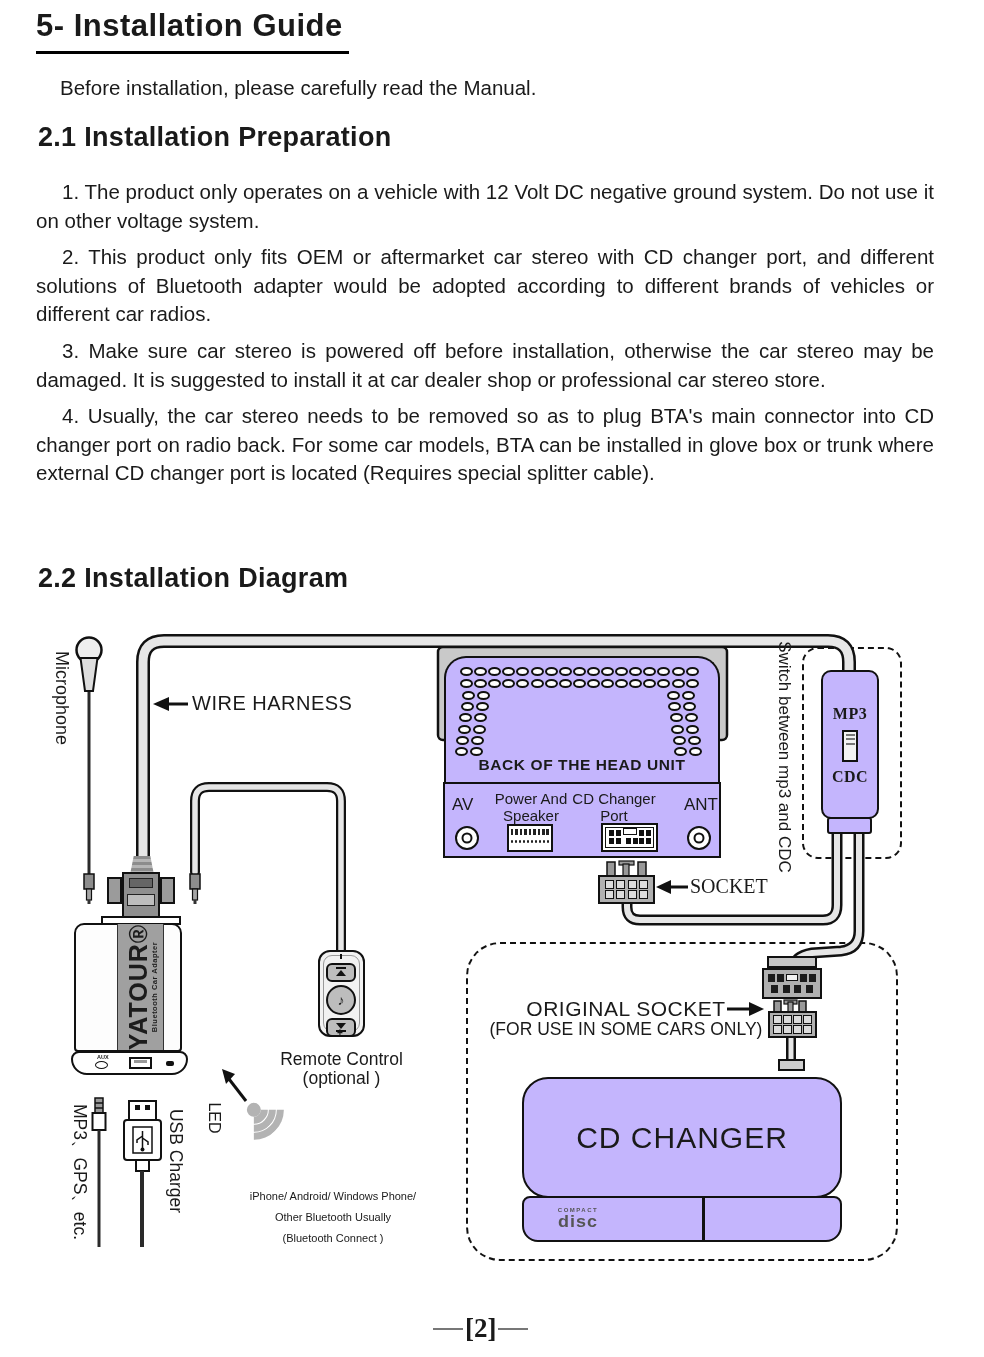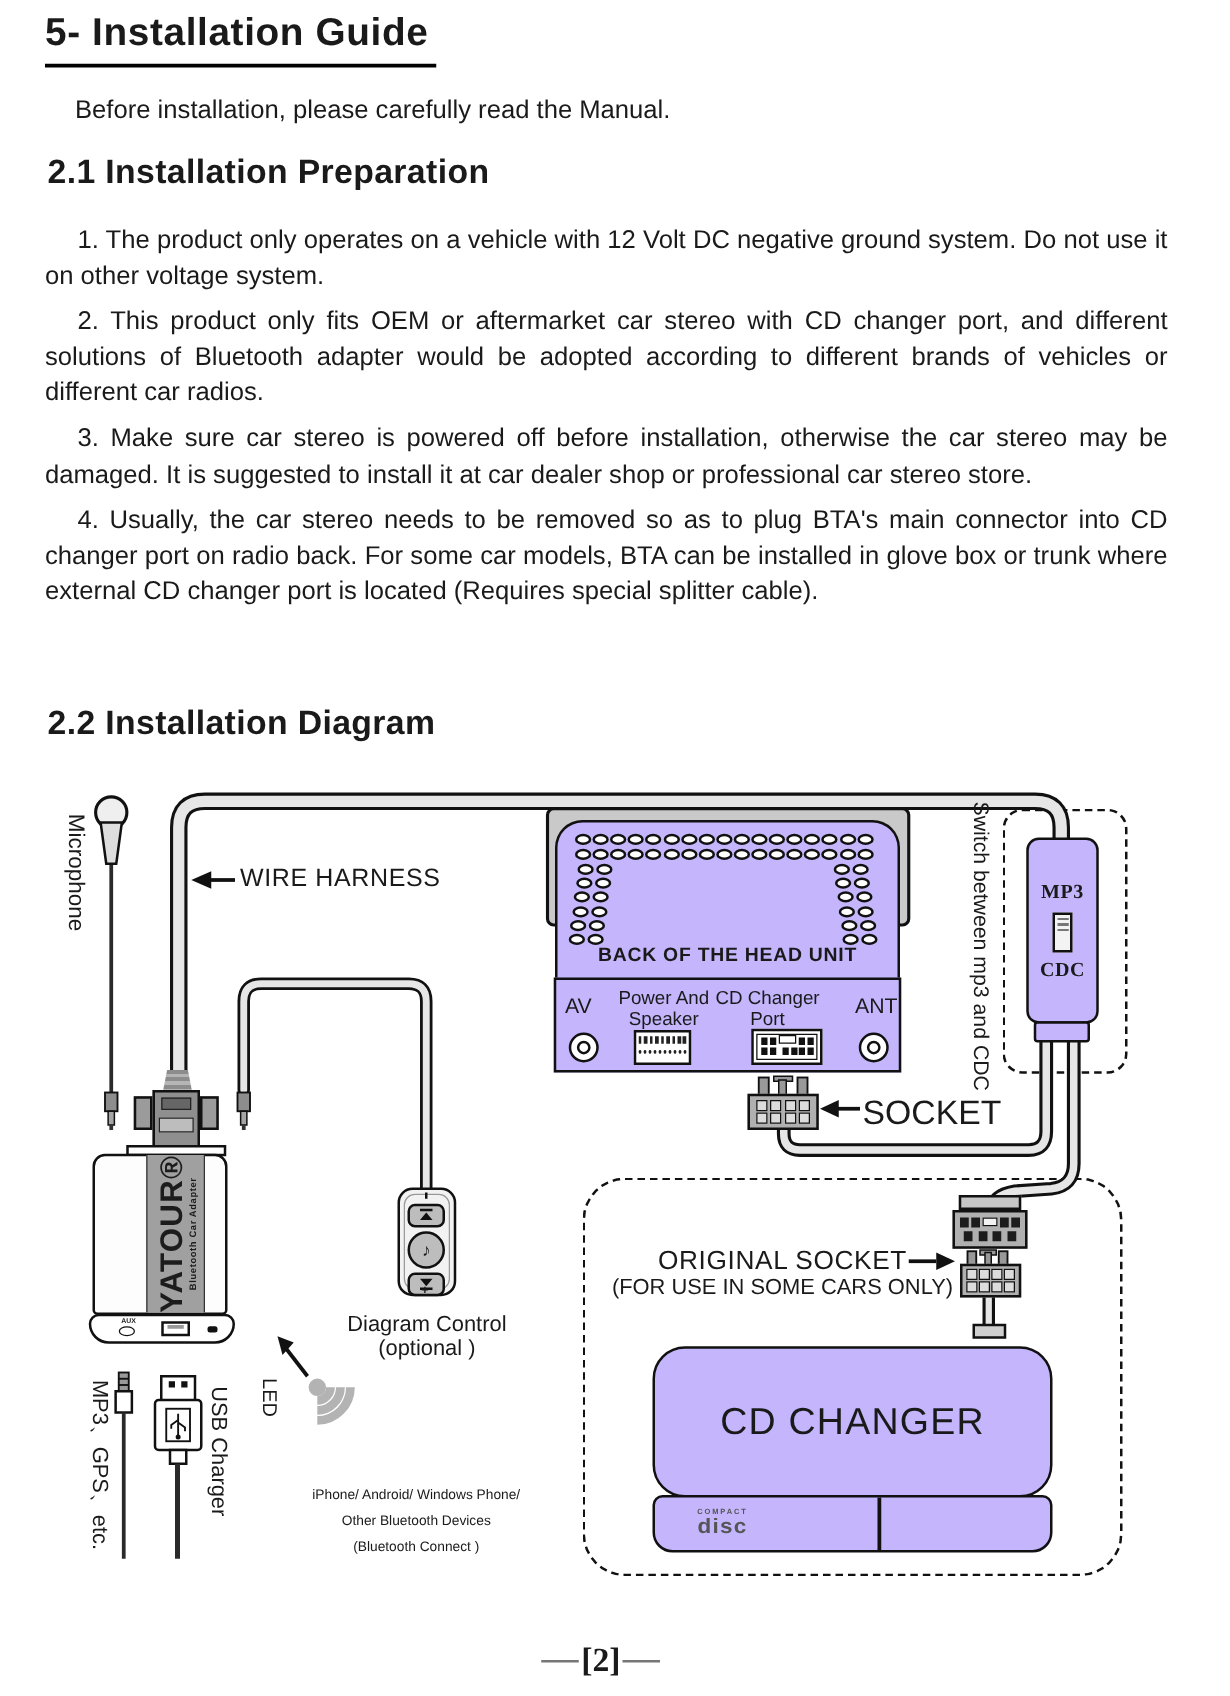--- a/index.html
+++ b/index.html
@@ -248,21 +248,21 @@
         <div class="cell"></div>
         <div class="cell"></div>
       </div>
       <div class="cellrow">
         <div class="cell"></div>
         <div class="cell"></div>
         <div class="cell"></div>
         <div class="cell"></div>
       </div>
     </div>
-  <div class="lbl" style="left:690px;top:875px;font-size:27px;">SOCKET</div>
+  <div class="lbl" style="left:690px;top:875px;font-size:20px;font-family:Liberation Serif, serif;">SOCKET</div>
 
   <div class="lbl" style="left:192px;top:692px;font-size:20px;letter-spacing:.5px;">WIRE HARNESS</div>
 
   <div class="vanchor" style="left:61px;top:698px;">
     <span class="vtext" style="font-size:18px;">Microphone</span>
   </div>
 
   <div class="panel" style="left:821px;top:670px;width:58px;height:149px;border-radius:10px;">
     <div class="abs" style="left:0;right:0;top:33px;text-align:center;font-size:16px;letter-spacing:.5px;"><span class="serifb">MP3</span></div>
     <div class="abs" style="left:19px;top:58px;width:16px;height:32px;border:2px solid #111;background:#f3f3f3;box-sizing:border-box;">
@@ -307,21 +307,21 @@
     <div class="btn" style="left:6px;top:33px;width:30px;height:30px;border-radius:50%;">
       <div style="position:absolute;left:50%;top:50%;transform:translate(-50%,-50%);font-size:14px;">♪</div>
     </div>
     <div class="btn" style="left:6px;top:66px;width:30px;height:19px;">
       <div class="tri-dn" style="margin-top:3px;"></div>
       <div class="hbar"></div>
     </div>
     <div class="abs" style="left:17px;bottom:-3px;font-size:10px;font-weight:bold;">+</div>
   </div>
   <div class="abs" style="left:271px;top:1050px;width:141px;text-align:center;font-size:17.5px;line-height:19px;">
-    <div>Diagram Control</div>
+    <div>Remote Control</div>
     <div>(optional )</div>
   </div>
 
   <div class="abs" style="left:767px;top:956px;width:50px;height:12px;background:#c6c6c6;border:2px solid #111;box-sizing:border-box;"></div>
   <div class="conn-body" style="left:762px;top:968px;width:60px;height:31px;" id="upper-conn-body">
       <div class="cellrow">
         <div class="slot"></div>
         <div class="slot"></div>
         <div class="slot-tab"></div>
         <div class="slot"></div>
@@ -376,21 +376,21 @@
 
   <div class="abs" style="left:238px;top:1094px;width:60px;height:60px;transform:rotate(135deg);">
     <div style="position:absolute;left:23px;top:43px;width:14px;height:14px;background:#b3b3b3;border-radius:50%;"></div>
     <div class="wave" style="left:16px;top:36px;width:28px;height:28px;"></div>
     <div class="wave" style="left:8px;top:28px;width:44px;height:44px;"></div>
     <div class="wave" style="left:0;top:20px;width:60px;height:60px;"></div>
   </div>
 
   <div class="abs" style="left:207px;top:1186px;width:252px;text-align:center;font-size:11px;line-height:21px;">
     <div>iPhone/ Android/ Windows Phone/</div>
-    <div>Other Bluetooth Devices</div>
+    <div>Other Bluetooth Usually</div>
     <div>(Bluetooth Connect )</div>
   </div>
 
   <div class="abs" style="left:433px;top:1313px;display:flex;align-items:center;gap:2px;">
     <span class="footer-dash"></span>
     <span class="serifb" style="font-size:27px;">[2]</span>
     <span class="footer-dash"></span>
   </div>
 
 </div>

